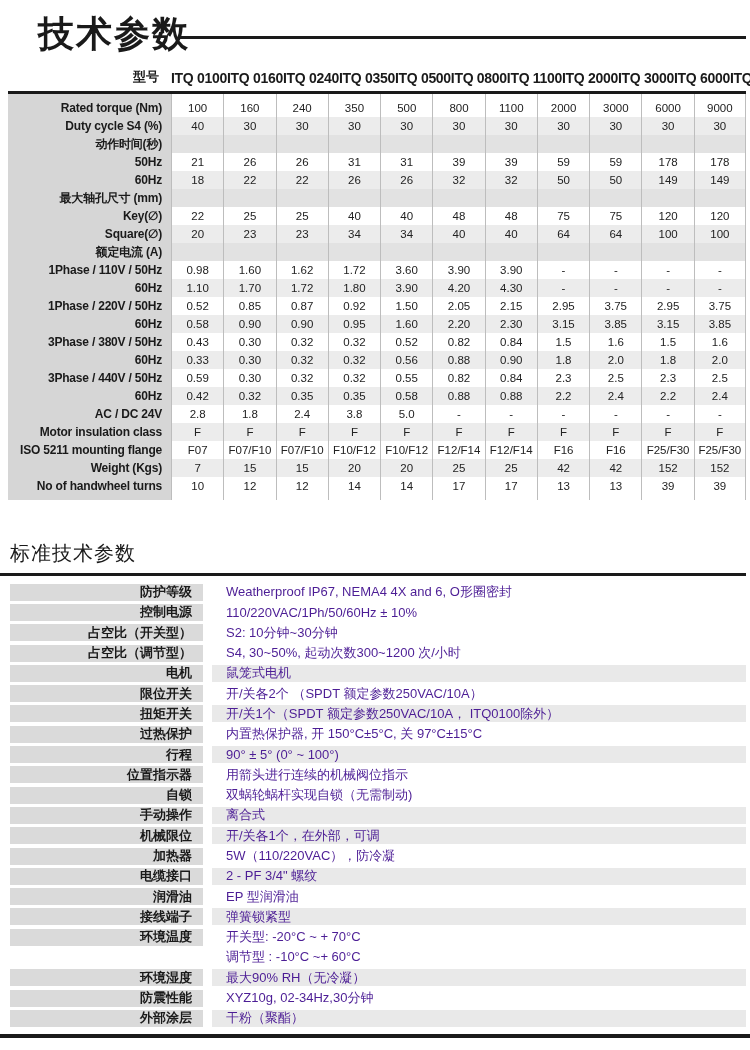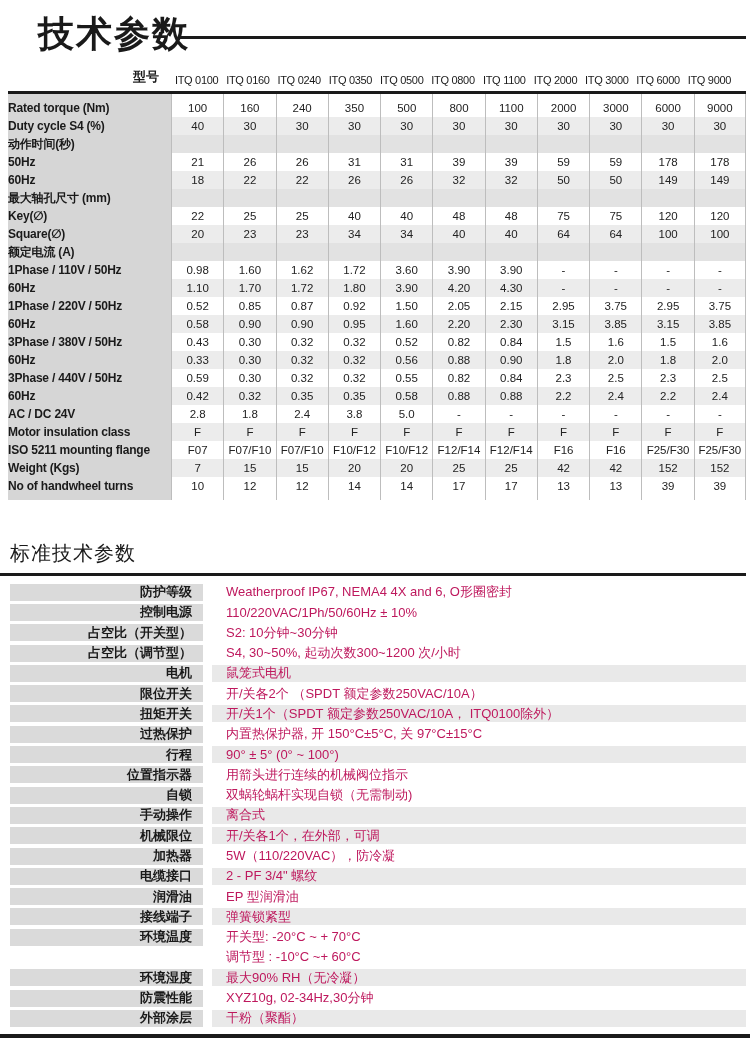--- a/index.html
+++ b/index.html
@@ -12,43 +12,43 @@
     --rule:#1a1a1a; --labgray:#d6d6d6; --labgray2:#dadada;
     --stripe:#ececec; --stripe2:#e9e9e9; --section:#e2e2e2; --sep:#bdbdbd;
   }
   
   .hdr{position:relative;height:60px;}
   .page-title{position:absolute;left:38px;top:10px;font-size:36px;font-weight:700;letter-spacing:2px;}
   .title-rule{position:absolute;left:180px;right:4px;top:36px;height:3px;background:var(--rule);}
   
   .model-row{display:grid;grid-template-columns:163px repeat(11,1fr);margin:0 15px 0 8px;height:26px;align-items:end;padding-bottom:3px;}
   .model-label{text-align:right;padding-right:12px;font-weight:700;font-size:13px;}
-  .model-cell{text-align:center;font-weight:400;font-size:11px;letter-spacing:-0.3px;white-space:nowrap;}
+  .model-cell{text-align:right;font-weight:700;font-size:14px;letter-spacing:-0.3px;white-space:nowrap;}
   .head-rule{height:3px;background:var(--rule);margin:2px 4px 0 8px;}
   
   .t1{display:grid;grid-template-columns:163px repeat(11,1fr);margin:0 4px 0 8px;}
   .c{height:18px;line-height:18px;font-size:12px;overflow:hidden;white-space:nowrap;}
   .c.pad{height:5px;line-height:5px;}
-  .lab{background:var(--labgray);padding-right:9px;font-weight:700;letter-spacing:-0.2px;}
+  .lab{background:var(--labgray);text-align:right;padding-right:9px;font-weight:700;letter-spacing:-0.2px;}
   .val{text-align:center;border-left:1px solid var(--sep);font-size:11.5px;color:#222;}
   .val.last{border-right:1px solid var(--sep);}
   .w{background:#ffffff;}
   .g{background:var(--stripe);}
   .s{background:var(--section);}
   
   .t2-title{margin:40px 0 6px 10px;font-size:20px;font-weight:400;letter-spacing:1px;}
   .t2-rule{height:3px;background:var(--rule);margin:0 4px 0 0;}
   .t2{margin-top:6px;}
   .t2-line{display:flex;height:20.3px;align-items:center;margin-left:10px;margin-right:4px;}
   .t2-lab{width:193px;height:17px;box-sizing:border-box;display:flex;align-items:center;justify-content:flex-end;
           padding-right:11px;background:var(--labgray2);font-weight:700;font-size:13px;white-space:nowrap;padding-left:20px;}
   .t2-lab.empty{background:transparent;}
   .t2-spacer{width:9px;height:17px;}
   .t2-val{flex:1;height:17px;box-sizing:border-box;display:flex;align-items:center;padding-left:14px;
-          font-size:13px;color:#be185d;white-space:nowrap;}
+          font-size:13px;color:#4c1d95;white-space:nowrap;}
   .t2-val.g{background:var(--stripe2);}
   .bottom-rule{position:absolute;left:0;right:0;bottom:12px;height:4px;background:var(--rule);}
 </style>
 </head>
 <body>
 
 <div class="hdr">
   <div class="page-title">技术参数</div>
   <div class="title-rule"></div>
 </div>

